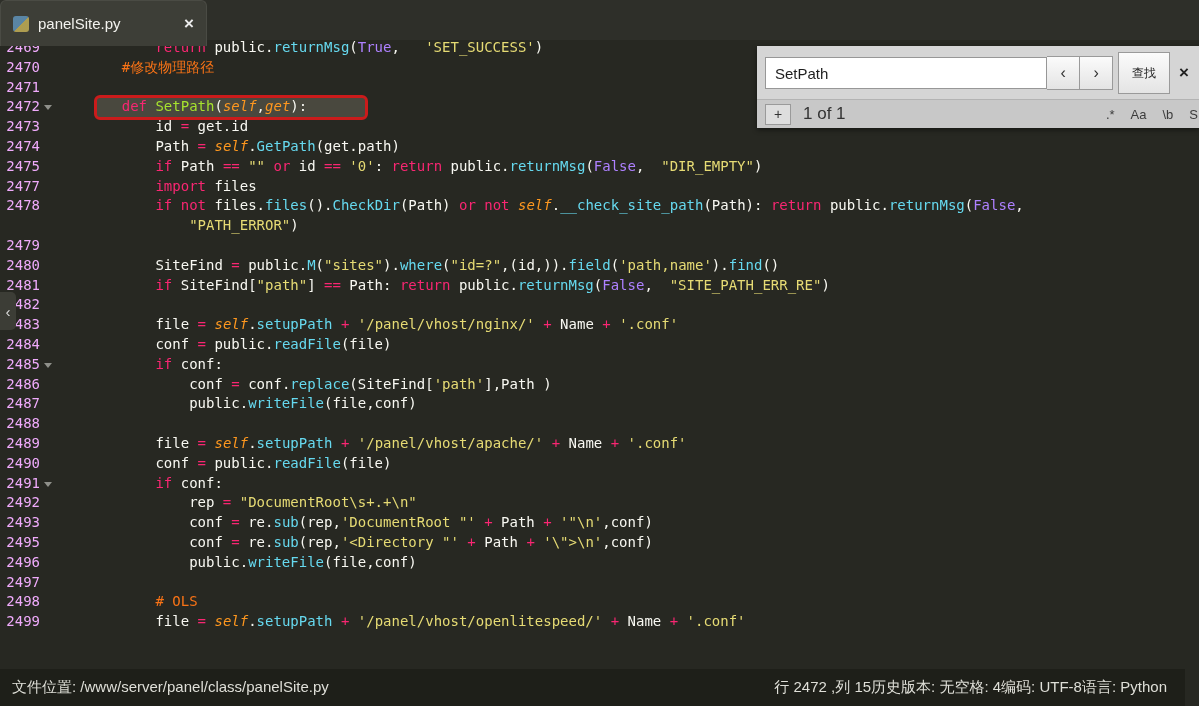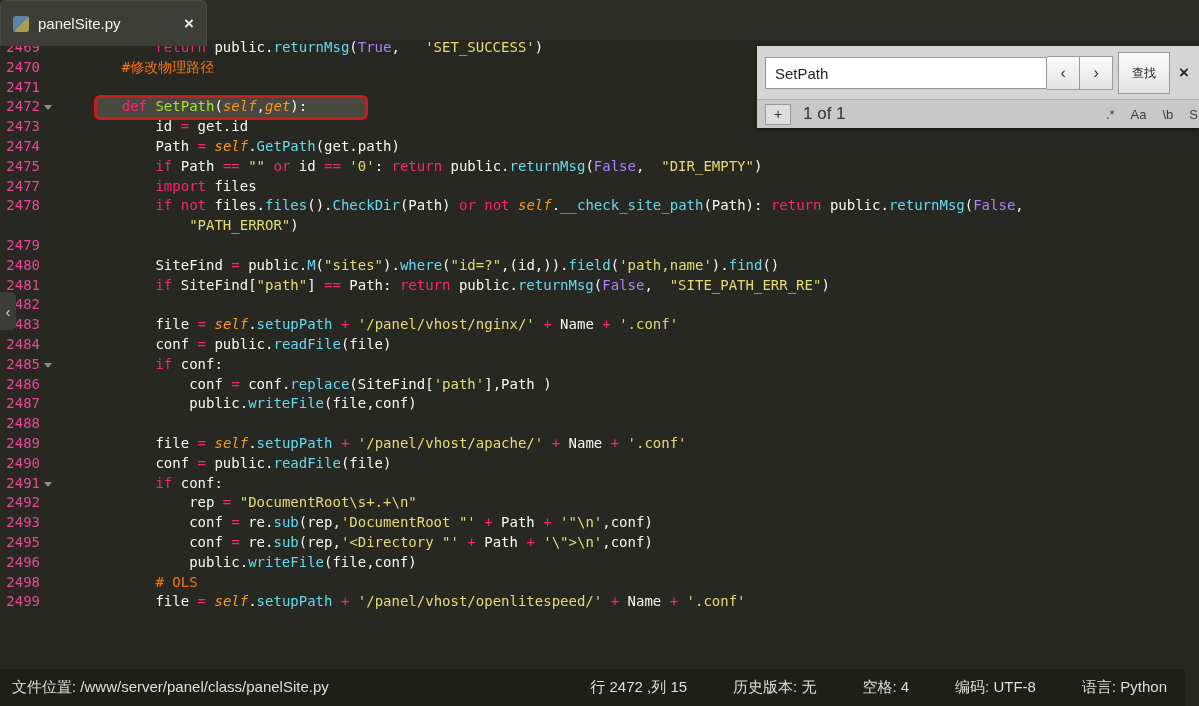--- a/index.html
+++ b/index.html
@@ -19,21 +19,21 @@
   .py-icon { width:16px; height:16px; border-radius:3px; flex:0 0 16px;
     background:linear-gradient(135deg,#5f92b8 50%,#c2ae55 50%); opacity:.85; }
   .tab-close { margin-left:auto; font-weight:bold; font-size:17px; color:#ececec; cursor:pointer; }
 
   
   .editor { position:absolute; top:40px; bottom:37px; left:0; right:0; overflow:hidden; background:#272822; z-index:1; }
   .lines { margin-top:-2px; }
   .row { display:flex; height:19.8px; line-height:19.8px;
          font-family:"DejaVu Sans Mono", monospace; font-size:14px; }
   .gutter { flex:0 0 56px; width:56px; text-align:right; padding-right:16px; box-sizing:border-box;
-            color:#ec4899; position:relative; user-select:none; }
+            color:#f0abfc; position:relative; user-select:none; }
   .fold { position:absolute; right:4px; top:8px; width:0; height:0;
           border-left:4px solid transparent; border-right:4px solid transparent; border-top:5px solid #8f908a; }
   .code { white-space:pre; position:relative; padding-left:32px; color:#f8f8f2; }
   .code span { position:relative; z-index:1; }
   .redbox { position:absolute; left:38px; top:-2px; width:274px; height:25px; box-sizing:border-box;
             background:#49483e; border:3px solid #cb1b1b; border-radius:6px; z-index:0; }
   .tok-k{color:#f92672} .tok-o{color:#f92672} .tok-f{color:#a6e22e}
   .tok-s{color:#fd971f; font-style:italic} .tok-b{color:#66d9ef}
   .tok-str{color:#e6db74} .tok-c{color:#ae81ff} .tok-com{color:#f97316} .tok-p{color:#f8f8f2}
 
@@ -60,21 +60,21 @@
   .add-btn { width:24px; height:19px; border:1px solid #9a9a9a; background:#dedede; font-size:14px;
     color:#333; display:flex; align-items:center; justify-content:center; cursor:pointer; }
   .match-count { margin-left:12px; font-size:17px; color:#333; }
   .opts { margin-left:auto; display:flex; gap:16px; font-size:13px; color:#3c3c3c; margin-right:-7px; }
   .opts > span { cursor:pointer; }
 
   
   .statusbar { position:absolute; bottom:0; left:0; right:14px; height:37px; z-index:8; box-sizing:border-box;
     background:#1e1f19; color:#dfdfd8; font-size:15px;
     display:flex; align-items:center; padding:0 12px; }
-  .sb-right { margin-left:auto; display:flex; gap:46px; padding-right:6px; }
+  .sb-right { margin-left:auto; display:flex; padding-right:6px; }
 </style>
 </head>
 <body>
 
 <div class="editor">
   <div class="lines">
       <div class="row">
         <div class="gutter">2469</div>
         <div class="code"><span class="tok-p">        </span><span class="tok-k">return</span><span class="tok-p"> public.</span><span class="tok-b">returnMsg</span><span class="tok-p">(</span><span class="tok-c">True</span><span class="tok-p">,   </span><span class="tok-str">'SET_SUCCESS'</span><span class="tok-p">)</span></div>
       </div>
@@ -173,20 +173,24 @@
         <div class="gutter">2493</div>
         <div class="code"><span class="tok-p">            conf </span><span class="tok-o">=</span><span class="tok-p"> re.</span><span class="tok-b">sub</span><span class="tok-p">(rep,</span><span class="tok-str">'DocumentRoot "'</span><span class="tok-p"> </span><span class="tok-o">+</span><span class="tok-p"> Path </span><span class="tok-o">+</span><span class="tok-p"> </span><span class="tok-str">'"\n'</span><span class="tok-p">,conf)</span></div>
       </div>
       <div class="row">
         <div class="gutter">2495</div>
         <div class="code"><span class="tok-p">            conf </span><span class="tok-o">=</span><span class="tok-p"> re.</span><span class="tok-b">sub</span><span class="tok-p">(rep,</span><span class="tok-str">'&lt;Directory "'</span><span class="tok-p"> </span><span class="tok-o">+</span><span class="tok-p"> Path </span><span class="tok-o">+</span><span class="tok-p"> </span><span class="tok-str">'\"&gt;\n'</span><span class="tok-p">,conf)</span></div>
       </div>
       <div class="row">
         <div class="gutter">2496</div>
         <div class="code"><span class="tok-p">            public.</span><span class="tok-b">writeFile</span><span class="tok-p">(file,conf)</span></div>
+      </div>
+      <div class="row">
+        <div class="gutter">2497</div>
+        <div class="code"></div>
       </div>
       <div class="row">
         <div class="gutter">2498</div>
         <div class="code"><span class="tok-p">        </span><span class="tok-com"># OLS</span></div>
       </div>
       <div class="row">
         <div class="gutter">2499</div>
         <div class="code"><span class="tok-p">        file </span><span class="tok-o">=</span><span class="tok-p"> </span><span class="tok-s">self</span><span class="tok-p">.</span><span class="tok-b">setupPath</span><span class="tok-p"> </span><span class="tok-o">+</span><span class="tok-p"> </span><span class="tok-str">'/panel/vhost/openlitespeed/'</span><span class="tok-p"> </span><span class="tok-o">+</span><span class="tok-p"> Name </span><span class="tok-o">+</span><span class="tok-p"> </span><span class="tok-str">'.conf'</span></div>
       </div>
     </div>

